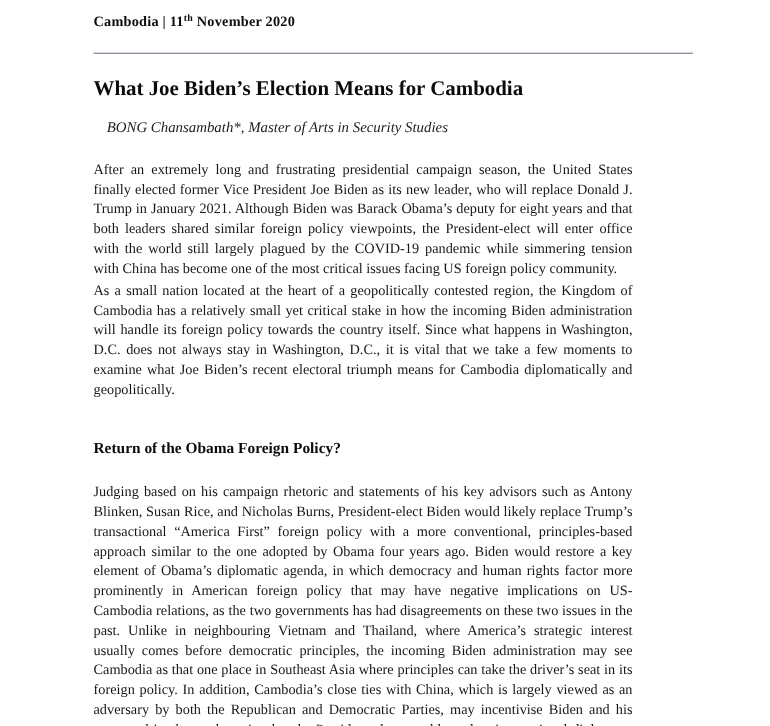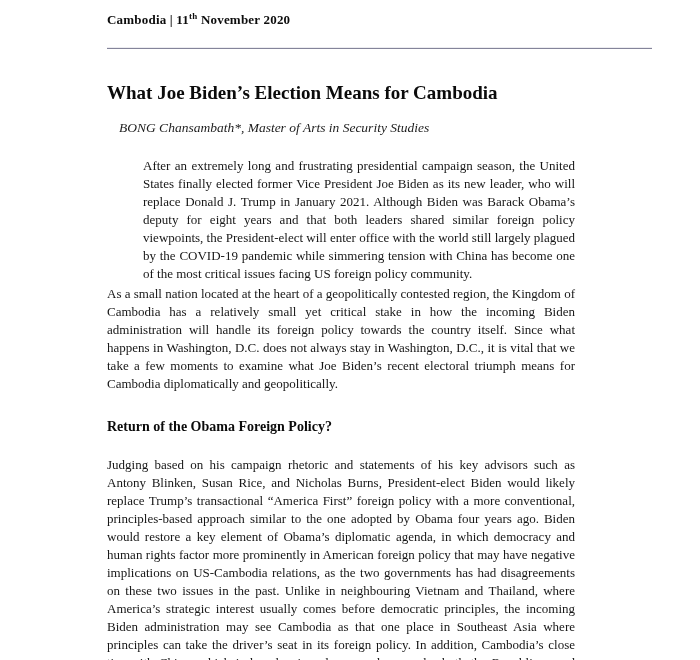--- a/index.html
+++ b/index.html
@@ -9,21 +9,21 @@
     overflow: hidden;
     background: #ffffff;
   }
   body {
     font-family: "Liberation Serif", "DejaVu Serif", serif;
     color: #141414;
   }
   .page {
     width: 656px;
     height: 660px;
-    padding: 12px 81px 0 107px;
+    padding: 12px 81px 0 85px;
     background: #ffffff;
   }
   .masthead {
     font-size: 13px;
     font-weight: bold;
     letter-spacing: 0.2px;
     color: #0d0d0d;
   }
   .masthead sup {
     font-size: 9px;
@@ -33,21 +33,21 @@
   .rule {
     margin-top: 19px;
     height: 2px;
     border: none;
     border-top: 1px solid #ececf0;
     border-bottom: 1px solid #84849a;
     width: 545px;
     background: transparent;
   }
   .article-title {
-    margin-top: 32px;
+    margin-top: 20px;
     font-size: 19px;
     line-height: 23px;
     font-weight: bold;
     color: #0b0b0b;
   }
   .byline {
     margin-top: 16px;
     font-size: 13.5px;
     font-style: italic;
     color: #1c1c1c;
@@ -55,24 +55,23 @@
   }
   .body-para {
     margin-top: 2px;
     font-size: 13px;
     line-height: 18px;
     text-align: justify;
     color: #161616;
   }
   .body-para.first {
     margin-top: 21px;
-    margin-left: 36px;
   }
   .section-heading {
-    margin-top: 26px;
+    margin-top: 38px;
     margin-bottom: 21px;
     font-size: 14px;
     font-weight: bold;
     color: #0b0b0b;
   }
 </style>
 </head>
 <body>
 
 <div class="page">

